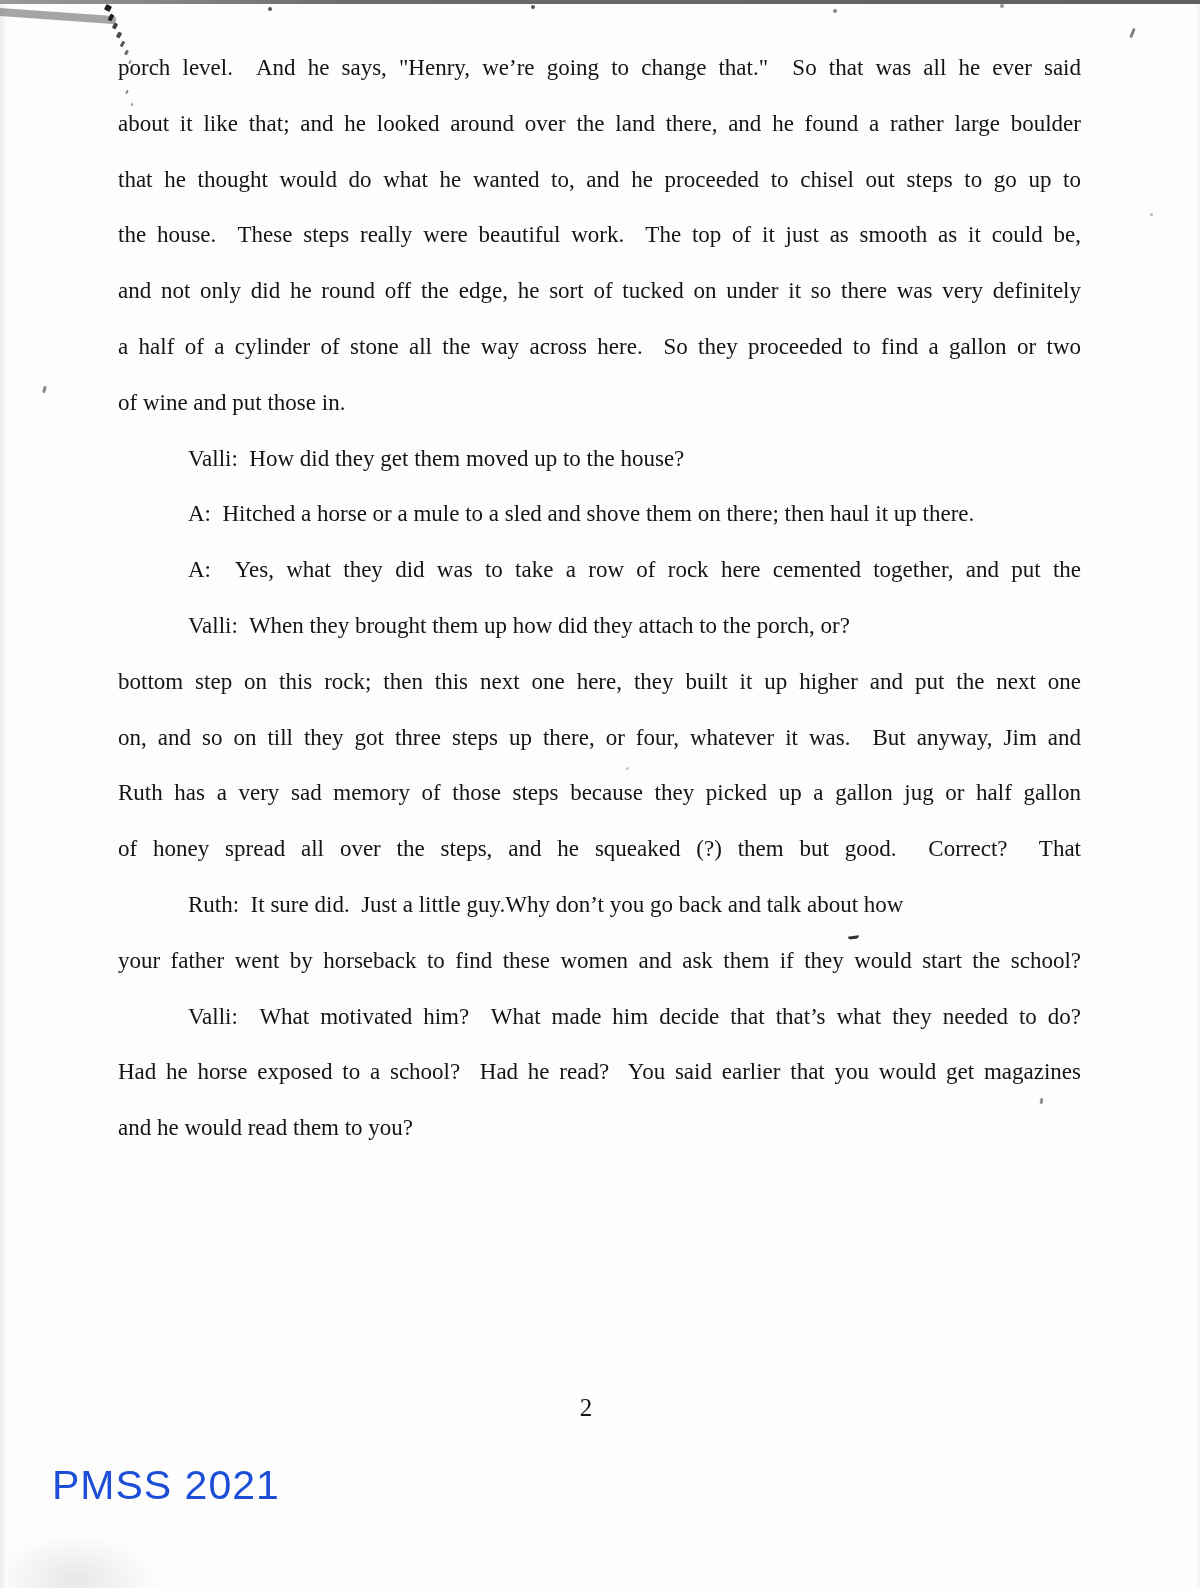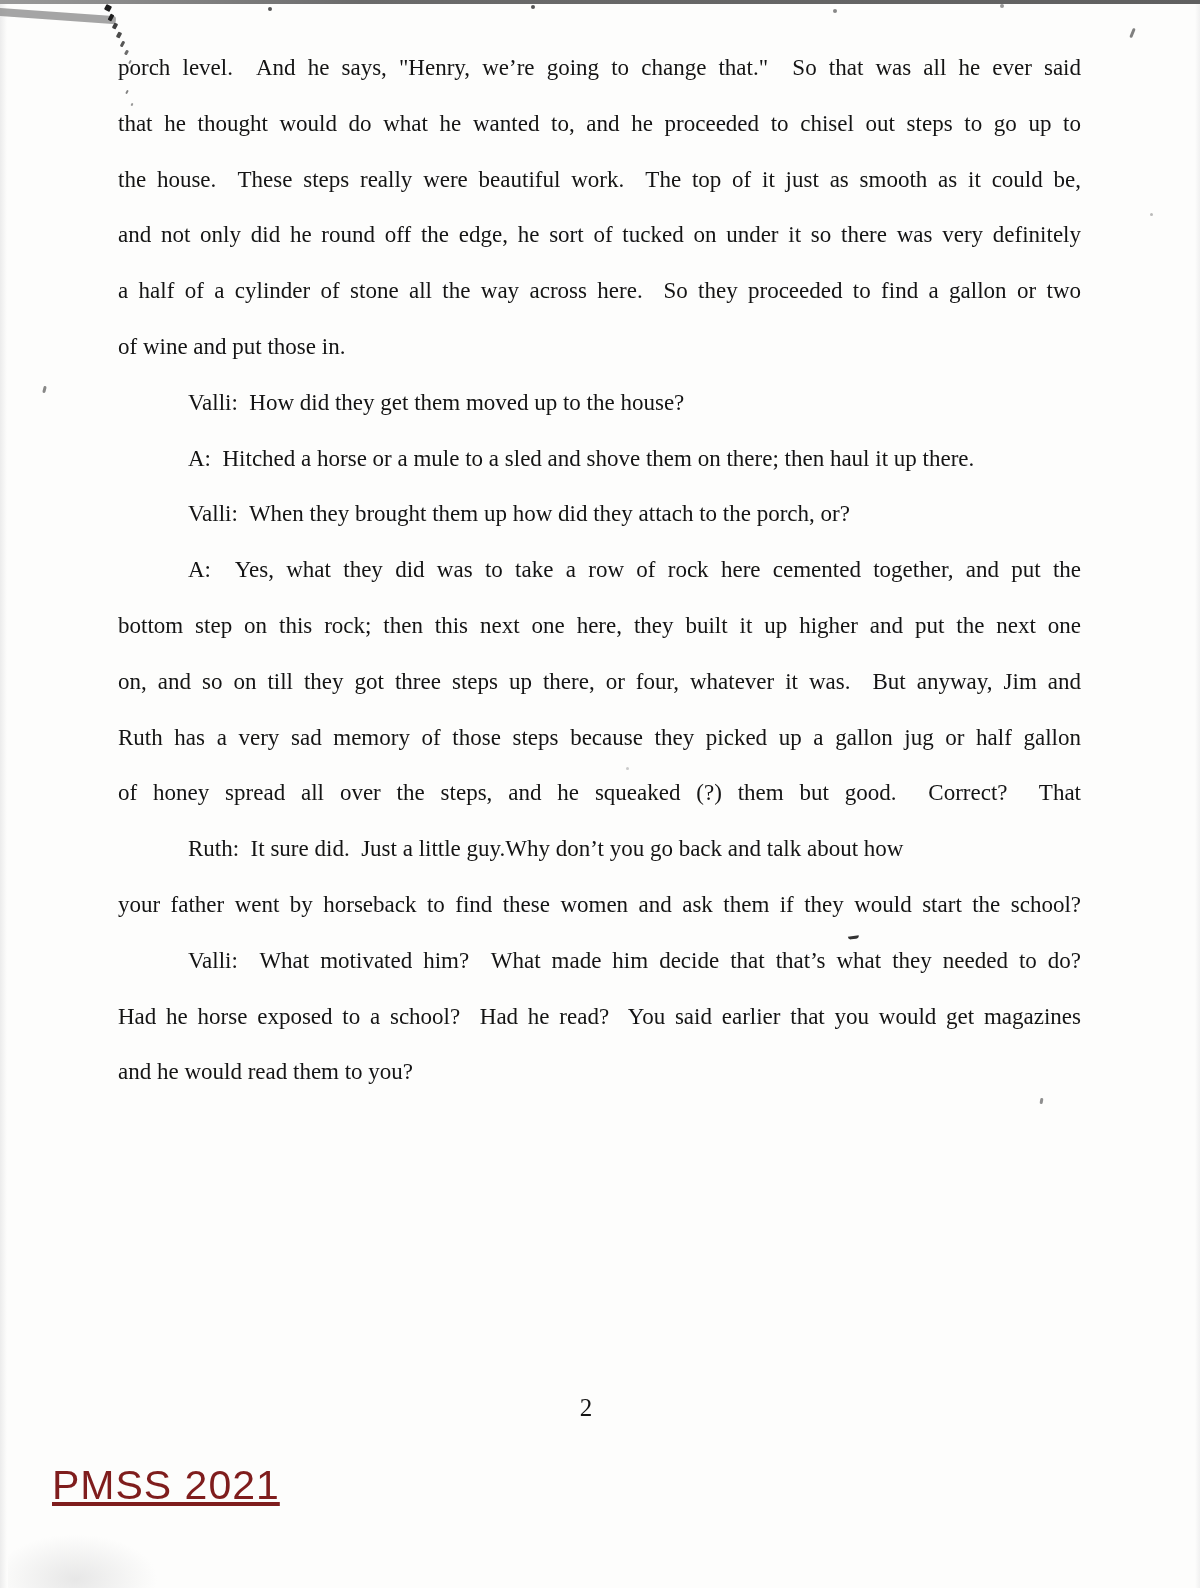--- a/index.html
+++ b/index.html
@@ -69,23 +69,23 @@
   .line.split { display:flex; justify-content:flex-start; text-indent:0; }
   .line.split .seg-left { padding-left:70px; }
 
   .page-number {
     position:absolute; top:1394px; left:0; width:1172px;
     text-align:center; color:#141414;
     font-size:25px; font-family:"Liberation Serif","DejaVu Serif",serif;
   }
   .watermark {
     position:absolute; left:52px; top:1462px;
-    color:#7f1d1d;
+    color:#1d4ed8;
     font-family:"Liberation Sans","DejaVu Sans",sans-serif;
-    font-size:41px; letter-spacing:1px;text-decoration:underline;
+    font-size:41px; letter-spacing:1px;
   }
 </style>
 </head>
 <body>
 
 <div class="page">
 
   <div class="edge-left"></div>
   <div class="edge-right"></div>
   <div class="top-edge-band"></div>
@@ -110,29 +110,30 @@
   <div class="stray stray-topright"></div>
   <div class="stray stray-leftmargin"></div>
   <div class="stray stray-breve"></div>
   <div class="stray stray-school"></div>
   <div class="stray stray-rightdot"></div>
   <div class="stray stray-middot"></div>
   <div class="stray stray-dot-626"></div>
 
   <div class="text-col">
       <div class="line just">porch level.  And he says, "Henry, we’re going to change that."  So that was all he ever said</div>
+      <div class="line just">about it like that; and he looked around over the land there, and he found a rather large boulder</div>
       <div class="line just">that he thought would do what he wanted to, and he proceeded to chisel out steps to go up to</div>
       <div class="line just">the house.  These steps really were beautiful work.  The top of it just as smooth as it could be,</div>
       <div class="line just">and not only did he round off the edge, he sort of tucked on under it so there was very definitely</div>
       <div class="line just">a half of a cylinder of stone all the way across here.  So they proceeded to find a gallon or two</div>
       <div class="line">of wine and put those in.</div>
       <div class="line indent">Valli:  How did they get them moved up to the house?</div>
       <div class="line indent">A:  Hitched a horse or a mule to a sled and shove them on there; then haul it up there.</div>
+      <div class="line indent just">A:  Yes, what they did was to take a row of rock here cemented together, and put the</div>
       <div class="line indent">Valli:  When they brought them up how did they attach to the porch, or?</div>
-      <div class="line indent just">A:  Yes, what they did was to take a row of rock here cemented together, and put the</div>
       <div class="line just">bottom step on this rock; then this next one here, they built it up higher and put the next one</div>
       <div class="line just">on, and so on till they got three steps up there, or four, whatever it was.  But anyway, Jim and</div>
       <div class="line just">Ruth has a very sad memory of those steps because they picked up a gallon jug or half gallon</div>
       <div class="line just">of honey spread all over the steps, and he squeaked (?) them but good.  Correct?  That</div>
       <div class="line indent split"><span class="seg-left">Ruth:  It sure did.  Just a little guy.</span><span>Why don’t you go back and talk about how</span></div>
       <div class="line just">your father went by horseback to find these women and ask them if they would start the school?</div>
       <div class="line indent just">Valli:  What motivated him?  What made him decide that that’s what they needed to do?</div>
       <div class="line just">Had he horse exposed to a school?  Had he read?  You said earlier that you would get magazines</div>
       <div class="line">and he would read them to you?</div>
     </div>

